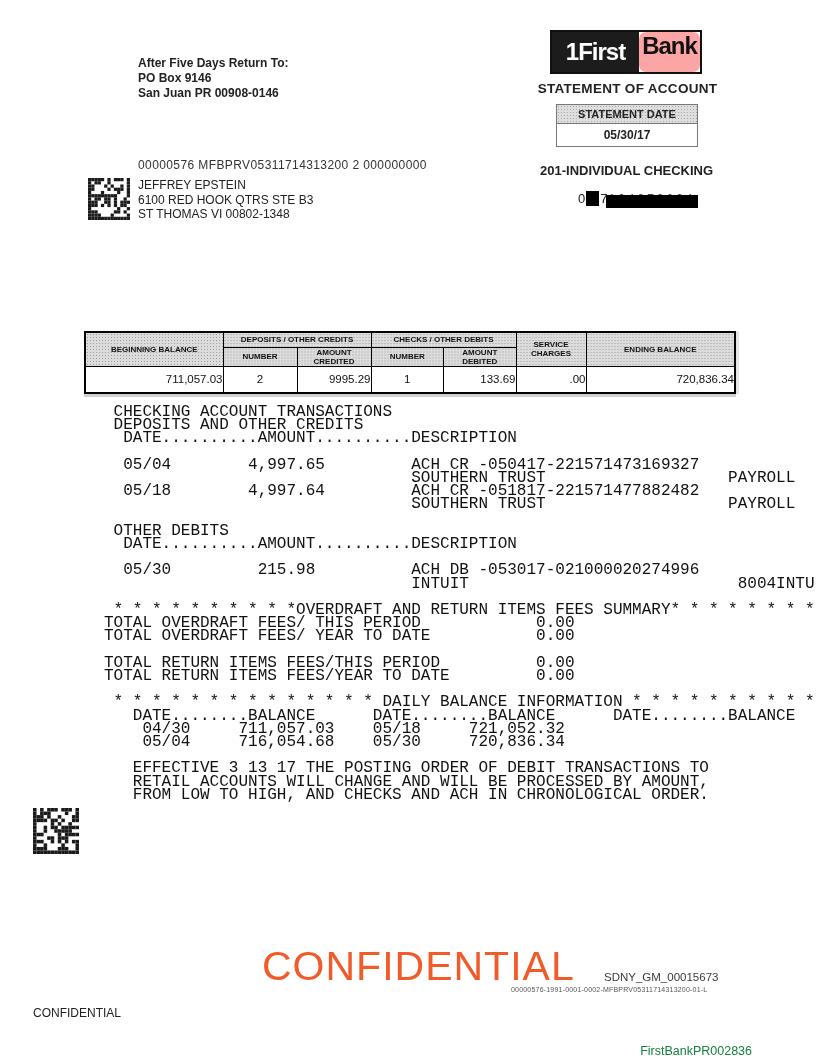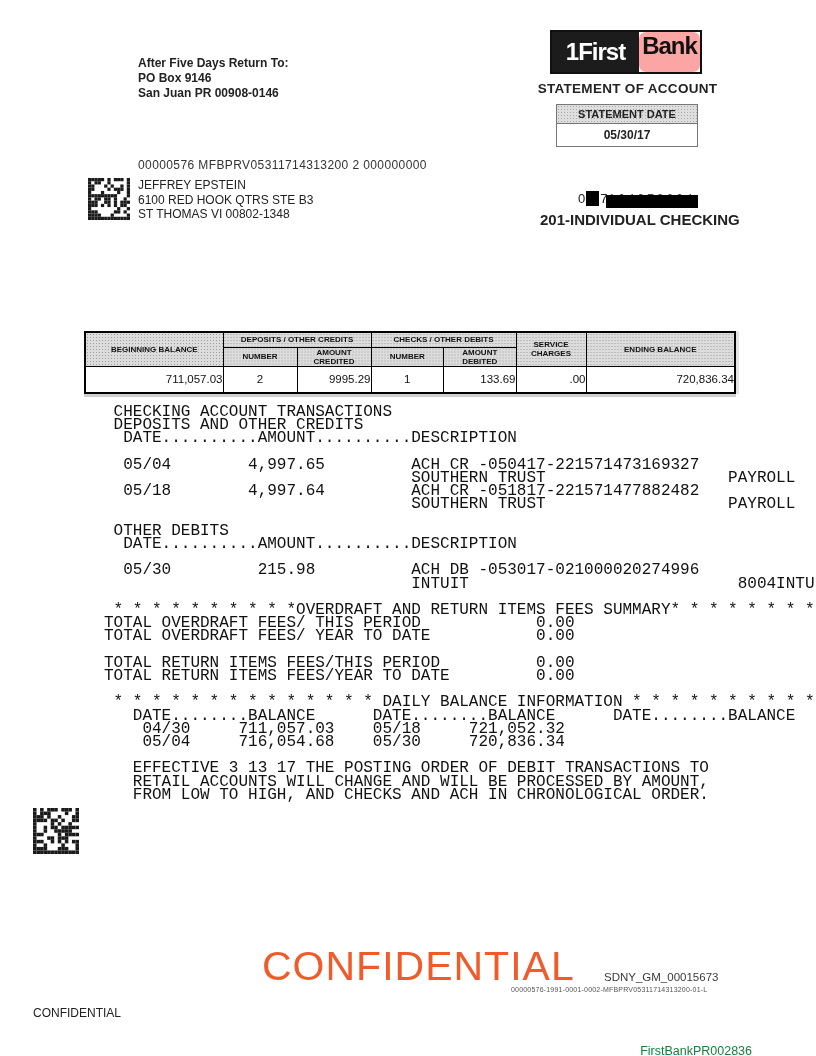--- a/index.html
+++ b/index.html
@@ -60,21 +60,21 @@
   }
   .barcode{position:absolute;}
   .barcode-top{left:88px;top:178px;}
   .barcode-bottom{left:33px;top:808px;}
   .addressee{
     position:absolute;left:138px;top:178px;
     font-size:12px;line-height:14.5px;color:#222;
   }
   .acct-type{
     position:absolute;left:540px;top:163px;
-    font-size:15px;font-weight:bold;color:#222;margin-top:48px;
+    font-size:13px;font-weight:bold;color:#222;
   }
   .acct-number{
     position:absolute;left:578px;top:191px;
     font-size:13px;color:#222;
   }
   .redact-box{
     display:inline-block;width:13px;height:15px;background:#000;
     vertical-align:-3px;margin:0 1px;
   }
   .redact-tail{position:relative;display:inline-block;margin-left:1px;}

